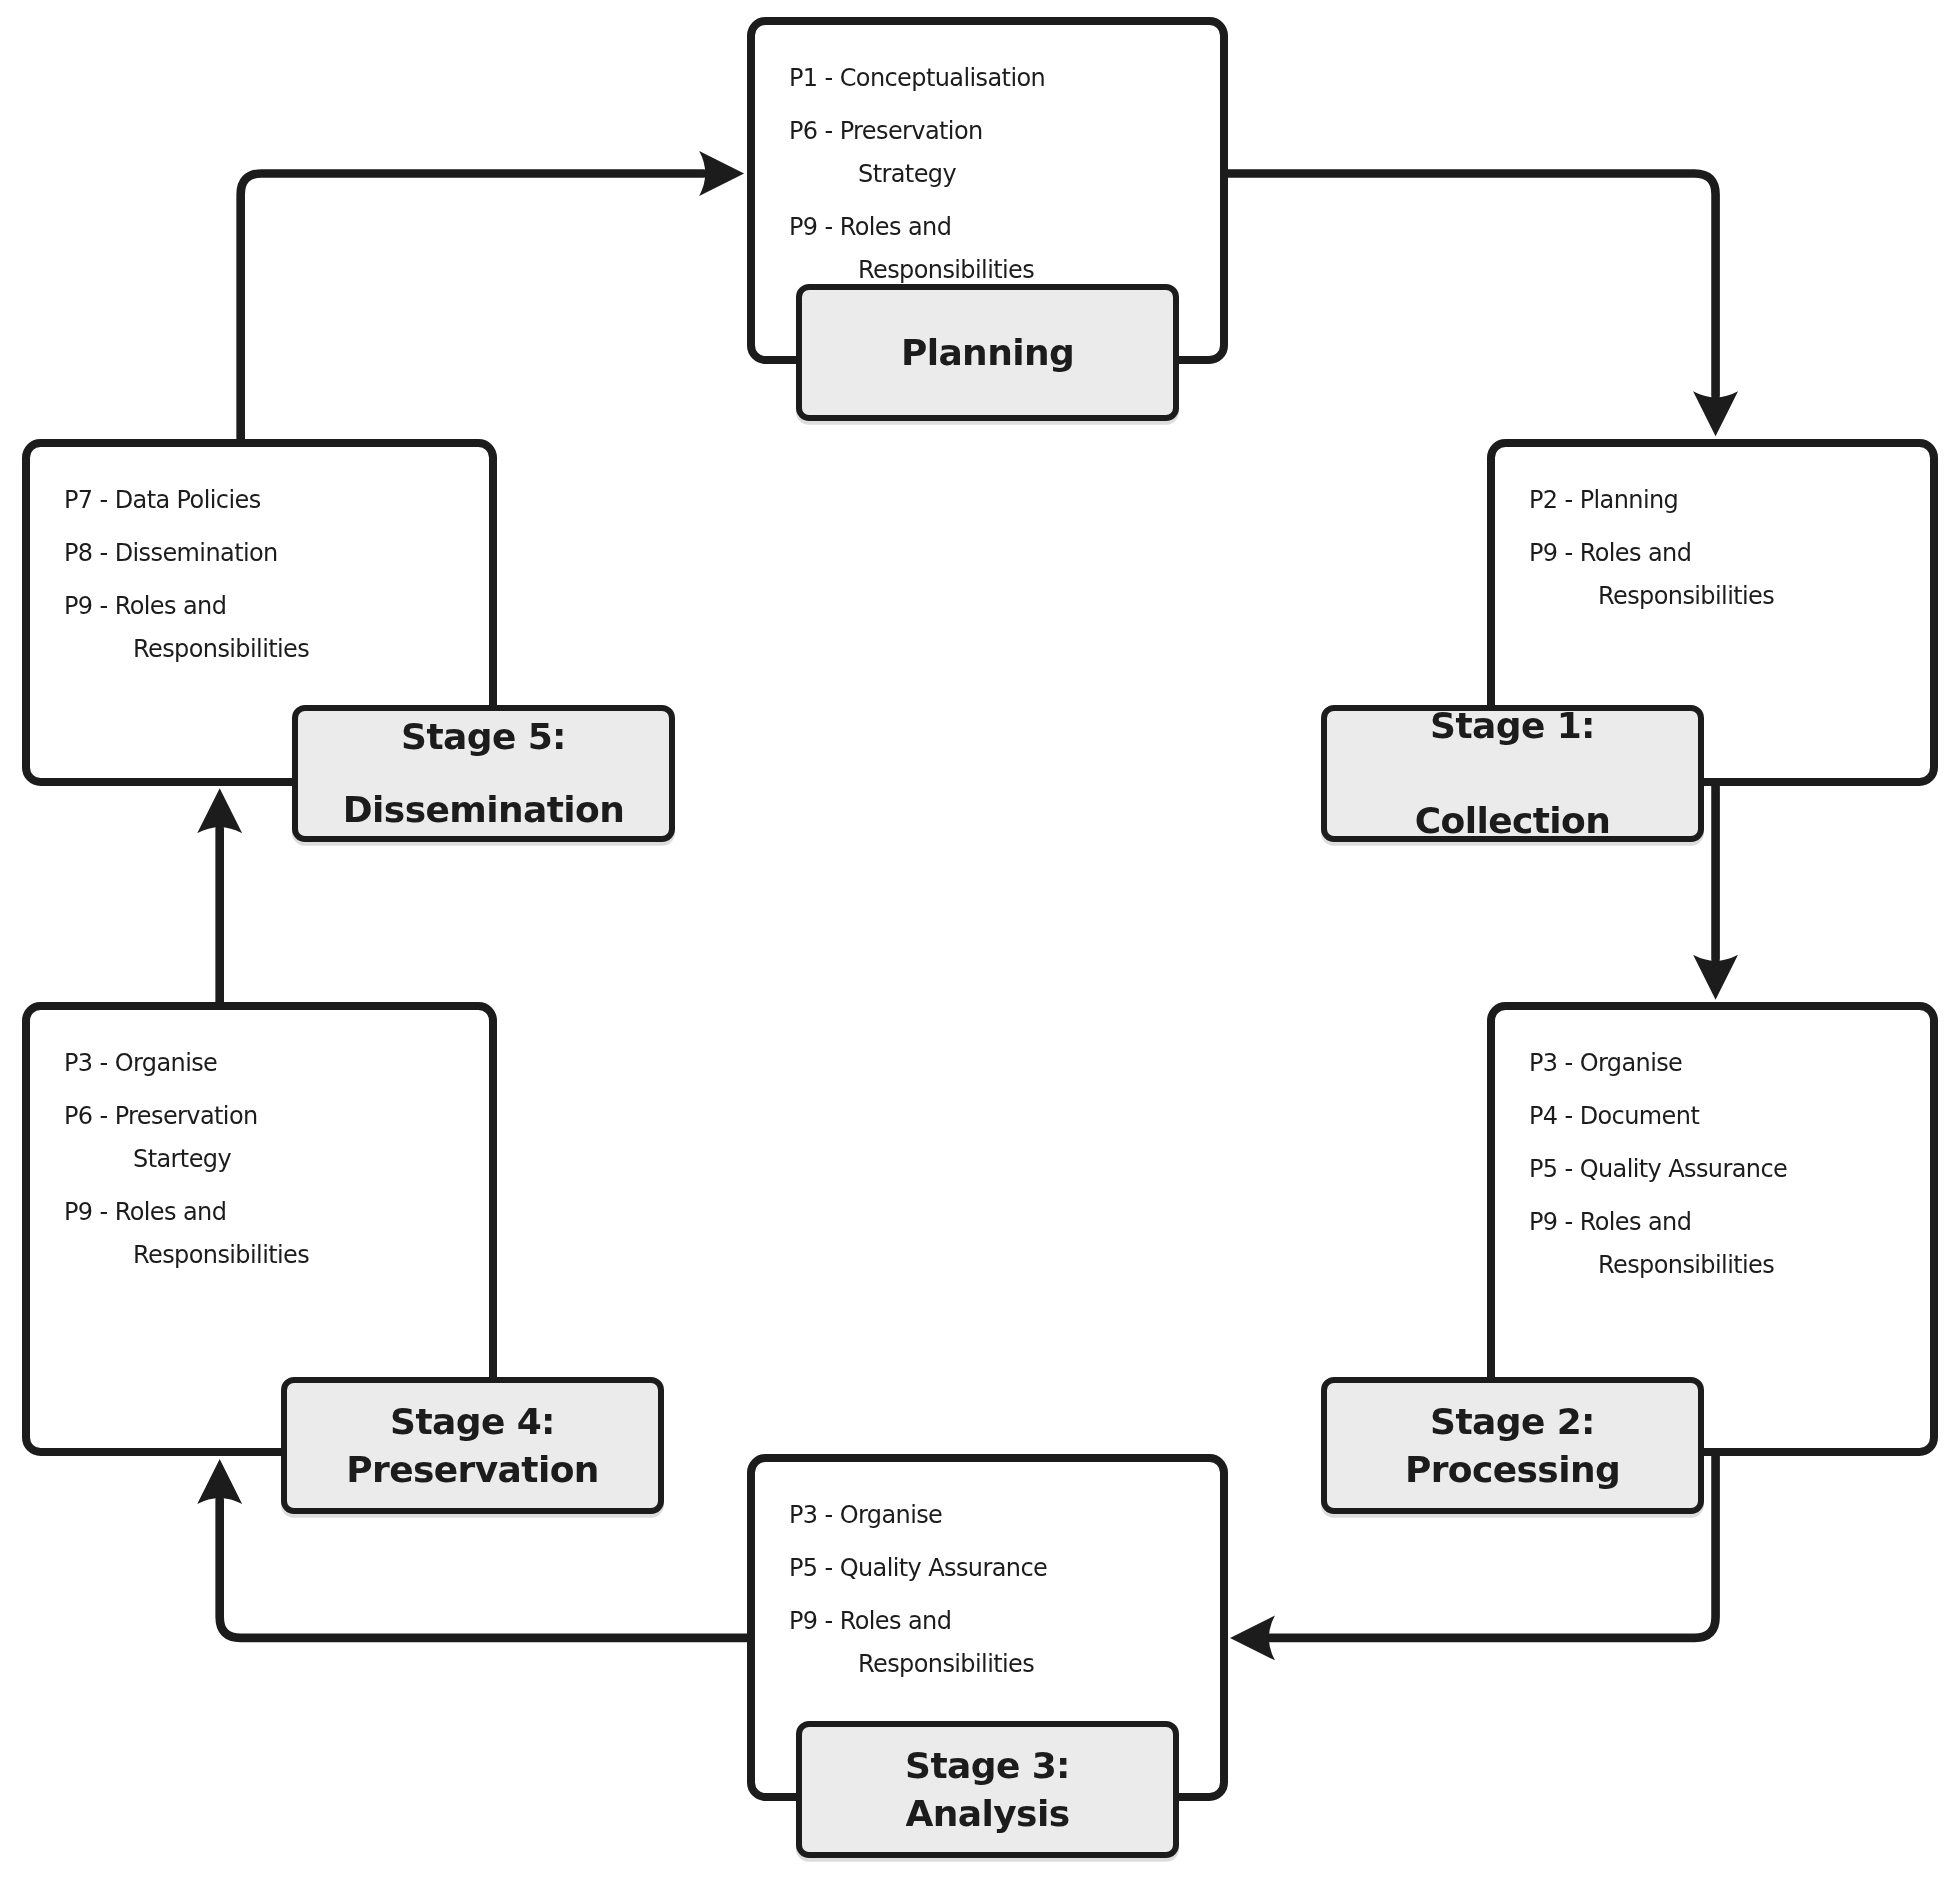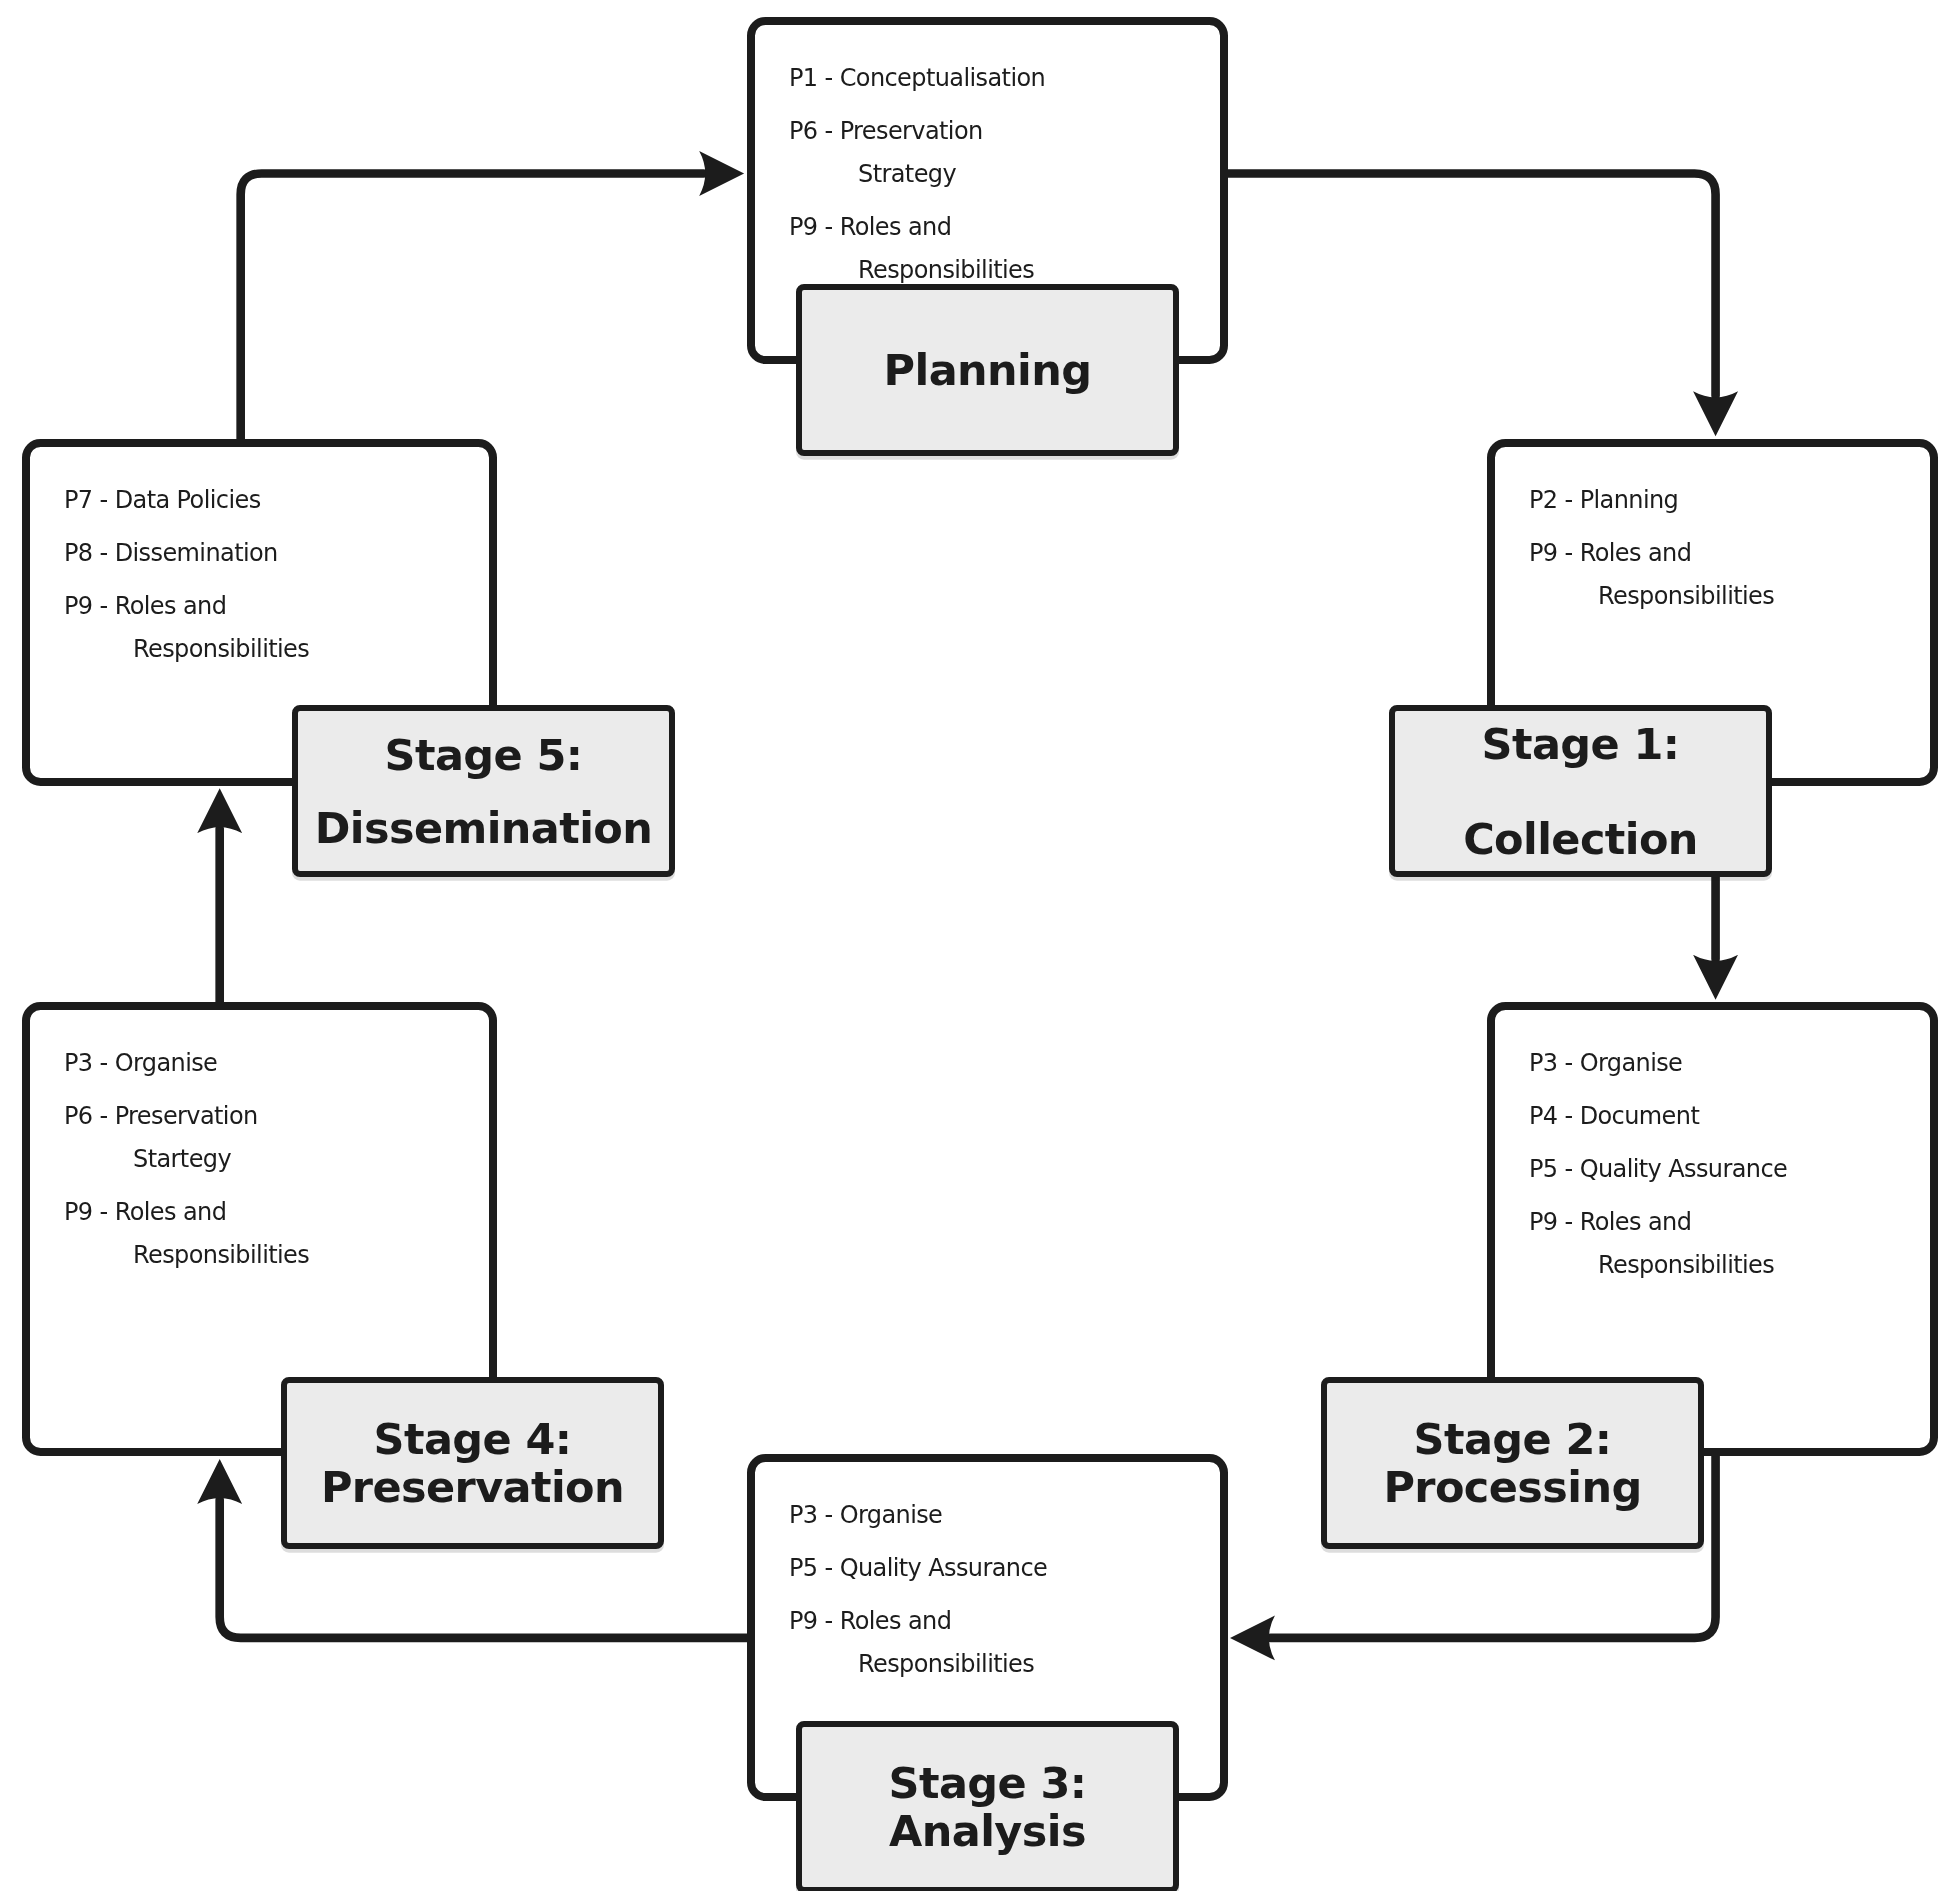--- a/index.html
+++ b/index.html
@@ -38,48 +38,48 @@
     padding-left: 69px;
     text-indent: -69px;
     margin-bottom: 10px;
     font-weight: normal;
   }
   .stage-label {
     position: absolute;
     z-index: 3;
     box-sizing: border-box;
     width: 383px;
-    height: 172px;
+    height: 137px;
     background: #ebebeb;
     border: 6.8px solid #1c1c1c;
-    border-radius: 8px;
+    border-radius: 13px;
     display: flex;
     flex-direction: column;
     align-items: center;
     justify-content: center;
     text-align: center;
-    font-size: 43px;
+    font-size: 36px;
     font-weight: bold;
     line-height: 48px;
     letter-spacing: -0.6px;
     box-shadow: 0 3.7px 0 rgba(28,28,28,0.15);
   }
   .stage-label div:empty { display: none; }
 
   
   .pos-planning      { left: 747px; top: 16.7px;   width: 481px; height: 347px; }
   .pos-collection    { left: 1487px; top: 439px;  width: 451px; height: 347px; }
   .pos-processing    { left: 1487px; top: 1002px; width: 451px; height: 454px; }
   .pos-analysis      { left: 747px; top: 1454px; width: 481px; height: 347px; }
   .pos-preservation  { left: 22px;   top: 1002px; width: 475px; height: 454px; }
   .pos-dissemination { left: 22px;   top: 439px;  width: 475px; height: 347px; }
 
   
   .lbl-planning      { left: 796px; top: 284px; }
-  .lbl-collection    { left: 1389px; top: 705px; gap: 47px; }
+  .lbl-collection    { left: 1321px; top: 705px; gap: 47px; }
   .lbl-processing    { left: 1321px; top: 1377px; }
   .lbl-analysis      { left: 796px; top: 1721px; }
   .lbl-preservation  { left: 281px;  top: 1377px; }
   .lbl-dissemination { left: 292px;  top: 705px; gap: 25px; }
 
   .connector {
     fill: none;
     stroke: #1c1c1c;
     stroke-width: 14px;
     stroke-linecap: round;

